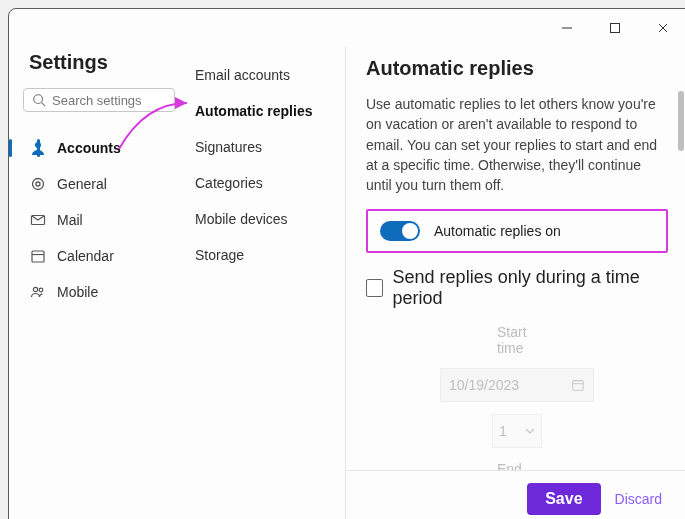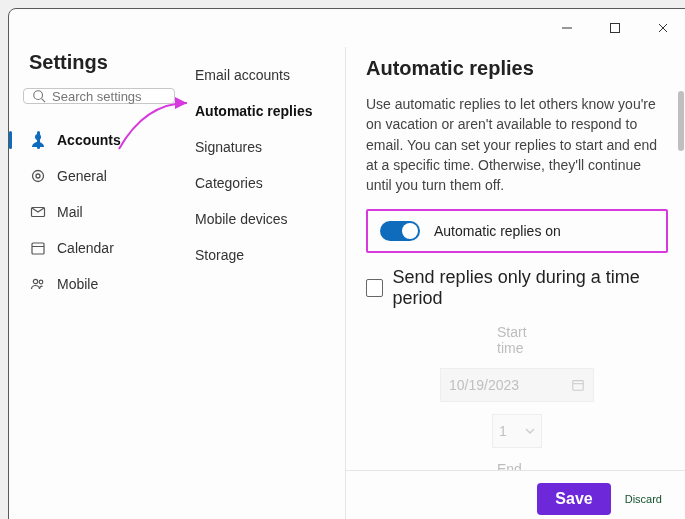--- a/index.html
+++ b/index.html
@@ -16,21 +16,21 @@
   .titlebtn {
     width: 46px; height: 30px; display: flex; align-items: center; justify-content: center;
     color: #333;
   }
   .body { flex: 1; display: flex; min-height: 0; }
   .col1 {
     width: 176px; padding: 0 10px 0 14px;
   }
   .settings-title { font-size: 20px; font-weight: 600; margin: 4px 0 14px 6px; color: #222; }
   .search-wrap {
-    height: 16px; border: 1px solid #c7c7c7; border-radius: 4px; background: #fff;
+    height: 24px; border: 1px solid #c7c7c7; border-radius: 4px; background: #fff;
     display: flex; align-items: center; padding: 0 8px; gap: 6px; color: #666;
     margin-bottom: 18px;
   }
   .search-input { border: none; outline: none; font-size: 13px; flex: 1; background: transparent; color: #444; }
   .nav1-item {
     display: flex; align-items: center; gap: 10px; height: 36px; padding: 0 6px;
     font-size: 14px; color: #333; border-radius: 4px; cursor: pointer;
   }
   .nav1-item .icon { width: 18px; display: flex; align-items: center; justify-content: center; }
   .nav1-item.active { font-weight: 600; color: #111; }
@@ -96,21 +96,21 @@
   }
   .footer {
     height: 56px; border-top: 1px solid #e5e5e5; display: flex; align-items: center;
     justify-content: flex-end; gap: 14px; padding: 0 26px;
   }
   .btn-save {
     background: #6d28d9; color: #fff; font-size: 16px; font-weight: 600;
     border: none; height: 32px; padding: 0 18px; border-radius: 4px; cursor: pointer;
   }
   .btn-discard {
-    background: transparent; border: none; font-size: 11px; color: #14532d; cursor: pointer;
+    background: transparent; border: none; font-size: 14px; color: #8b5cf6; cursor: pointer;
   }
   .arrow-annot {
     position: absolute; pointer-events: none; z-index: 50;
   }
   svg { display: block; }
   .extra-box {
     height: 10px; border: 1px solid #e5e5e5; border-bottom: none; margin-top: 2px;
   }
 </style>
 </head>

